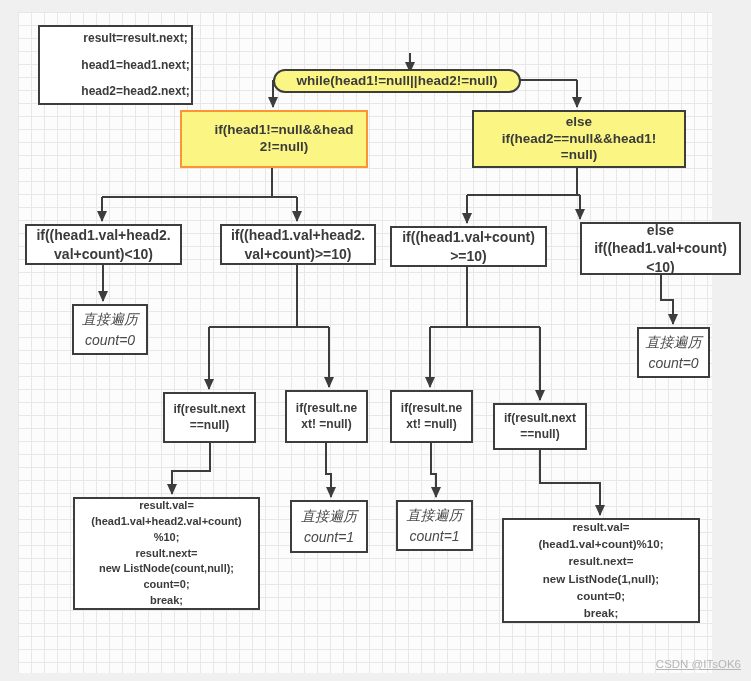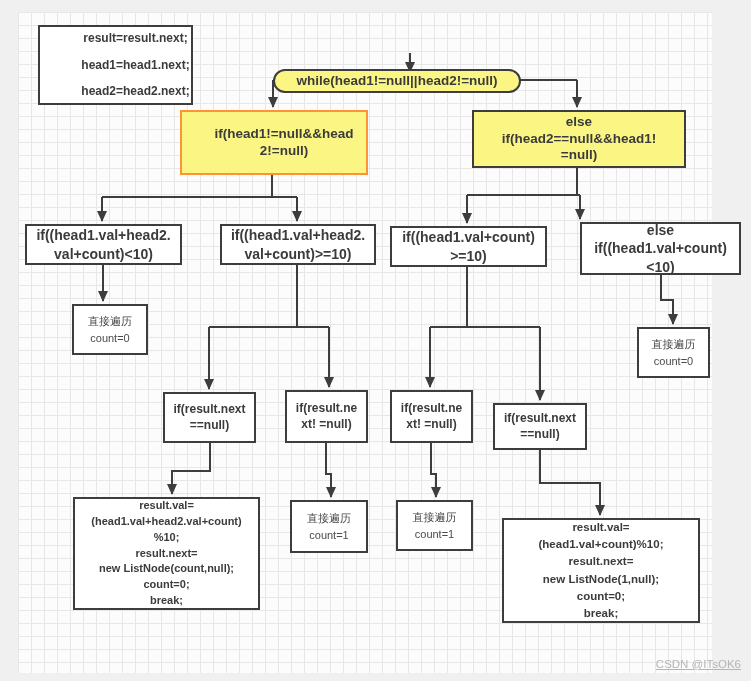--- a/index.html
+++ b/index.html
@@ -30,21 +30,21 @@
     color:#3b3b3b;
     font-weight:700;
     line-height:1.3;
   }
   .node--pill{border-radius:12px;font-size:13.5px;}
   .node--yellow{background:#fbf683;font-size:13.5px;line-height:1.25;}
   .node--hl{border-color:#ff9232;}
   .node--cond{font-size:14px;}
   .node--cond-sm{font-size:12px;}
   .node--note{font-size:12px;line-height:2.2;}
-  .node--cjk{font-size:11px;font-weight:400;color:#4a4a4a;line-height:1.5;}
+  .node--cjk{font-size:14px;font-weight:400;color:#4a4a4a;line-height:1.5;font-style:italic;}
   .node--block{font-size:11px;line-height:1.45;}
   .node--block-r{font-size:11.5px;line-height:1.5;}
   .watermark{
     position:absolute;right:10px;bottom:11px;
     color:#b5b5b5;font-size:11.5px;font-weight:400;text-decoration:underline;
   }
 </style>
 </head>
 <body>
 
@@ -109,21 +109,21 @@
       </g>
     </g>
   </svg>
 
   <div class="node node--note" style="left:38px;top:25px;width:155px;height:80px;padding-left:40px;">result=result.next;
 head1=head1.next;
 head2=head2.next;</div>
 
   <div class="node node--yellow node--pill" style="left:273px;top:29px;width:248px;height:24px;margin-top:40px;">while(head1!=null||head2!=null)</div>
 
-  <div class="node node--yellow node--hl" style="left:180px;top:110px;width:188px;height:65px;padding-left:20px;">if(head1!=null&amp;&amp;head
+  <div class="node node--yellow node--hl" style="left:180px;top:110px;width:188px;height:58px;padding-left:20px;">if(head1!=null&amp;&amp;head
 2!=null)</div>
 
   <div class="node node--yellow" style="left:472px;top:110px;width:214px;height:58px;">else
 if(head2==null&amp;&amp;head1!
 =null)</div>
 
   <div class="node node--cond" style="left:25px;top:224px;width:157px;height:41px;">if((head1.val+head2.
 val+count)&lt;10)</div>
 
   <div class="node node--cond" style="left:220px;top:224px;width:156px;height:41px;">if((head1.val+head2.

